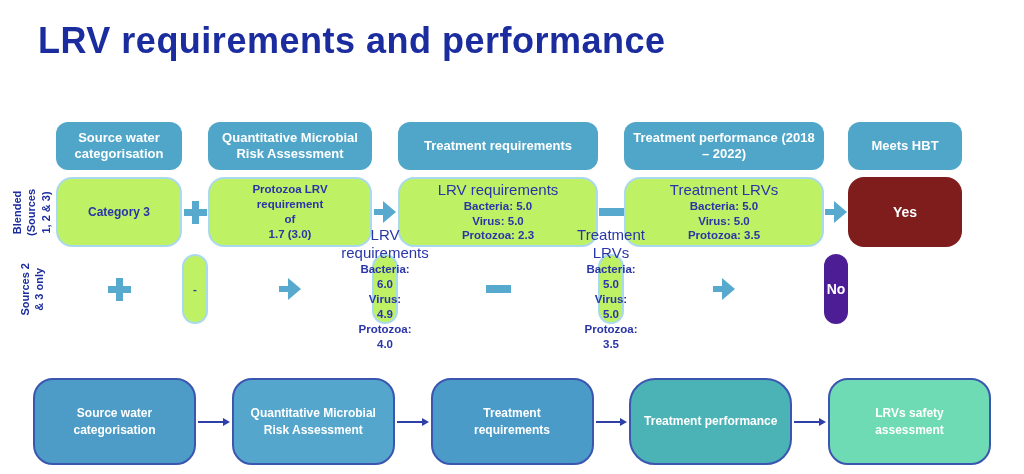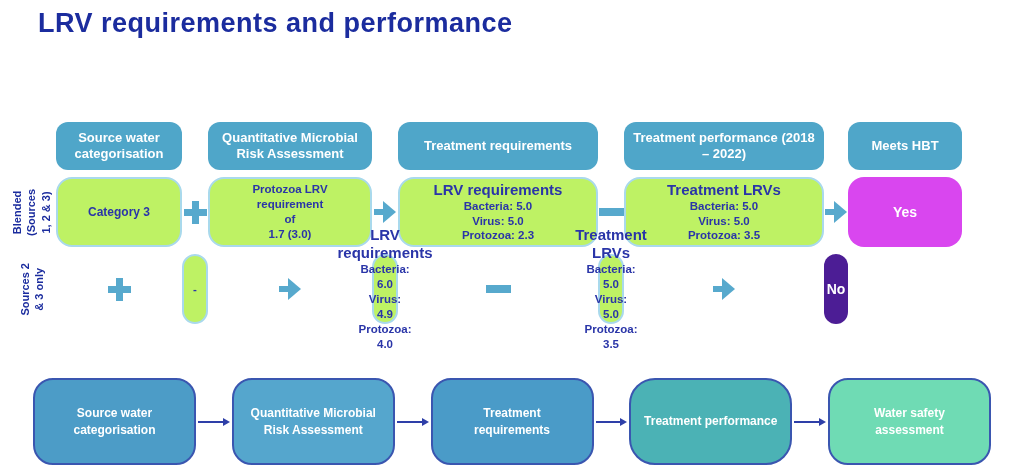--- a/index.html
+++ b/index.html
@@ -2,22 +2,22 @@
 <html><head>
 <meta charset="utf-8">
 <style>
   * { margin:0; padding:0; box-sizing:border-box; }
   html,body { background:#ffffff; }
   body {
     width:1024px; height:474px; position:relative; overflow:hidden;
     font-family:"Liberation Sans", sans-serif;
   }
   .title {
-    position:absolute; left:38px; top:8px;
-    font-size:27px; font-weight:800; letter-spacing:0.5px;
+    position:absolute; left:38px; top:20px;
+    font-size:36px; font-weight:800; letter-spacing:0.5px;
     color:#1b2c9e;
   }
 
   
   .matrix {
     position:absolute; left:8px; top:122px;
     display:grid;
     grid-template-columns:48px 126px 26px 164px 26px 200px 26px 200px 24px 114px;
     grid-template-rows:48px 70px 70px;
     row-gap:7px;
@@ -28,21 +28,21 @@
     display:flex; align-items:center; justify-content:center; text-align:center;
     padding:4px 8px;
   }
   .cell {
     background:#bef264; border:2px solid #a9d9ec; border-radius:16px;
     color:#2a35a8;
     display:flex; flex-direction:column; align-items:center; justify-content:center;
     text-align:center; padding:3px 8px;
   }
   .cell .cat { font-size:12px; font-weight:600; }
-  .cell-title { font-size:15px; font-weight:700; line-height:1.2; }
+  .cell-title { font-size:15px; font-weight:400; line-height:1.2; }
   .cell-line  { font-size:11.5px; font-weight:600; line-height:1.3; }
   .meets {
     border-radius:16px; display:flex; align-items:center; justify-content:center;
     color:#ffffff; font-weight:700; font-size:14px;
   }
   .conn { display:flex; align-items:center; justify-content:center; }
 
   
   .plus { position:relative; width:23px; height:23px; }
   .plus::before { content:''; position:absolute; left:8px; top:0; width:7px; height:23px; background:#57a9cd; }
@@ -128,21 +128,21 @@
     </div>
   <div class="cell">
     <div class="cell-title">Treatment LRVs</div>
     <div class="cell-line">Bacteria: 5.0</div>
     <div class="cell-line">Virus: 5.0</div>
     <div class="cell-line">Protozoa: 3.5</div>
   </div>
   <div class="conn">
       <span class="barrow"></span>
     </div>
-  <div class="meets" style="background: #d946ef;">Yes</div>
+  <div class="meets" style="background: #7f1d1d;">Yes</div>
 
   <div class="rowlabel">
     <div class="rl">
       <span style="display:block">Sources 2</span>
       <span style="display:block">&amp; 3 only</span>
     </div>
   </div>
   <div class="conn">
       <span class="plus"></span>
     </div>
@@ -188,14 +188,14 @@
   <div class="step" style="background: rgb(74, 155, 200);">Treatment requirements</div>
   <div class="flow-conn">
       <span class="fline"></span>
       <span class="fhead"></span>
     </div>
   <div class="step" style="background: rgb(75, 178, 181); border-radius: 26px;">Treatment performance</div>
   <div class="flow-conn">
       <span class="fline"></span>
       <span class="fhead"></span>
     </div>
-  <div class="step" style="background: rgb(111, 219, 180);">Water safety assessment</div>
+  <div class="step" style="background: rgb(111, 219, 180);">LRVs safety assessment</div>
 </div>
 
 </body></html>

